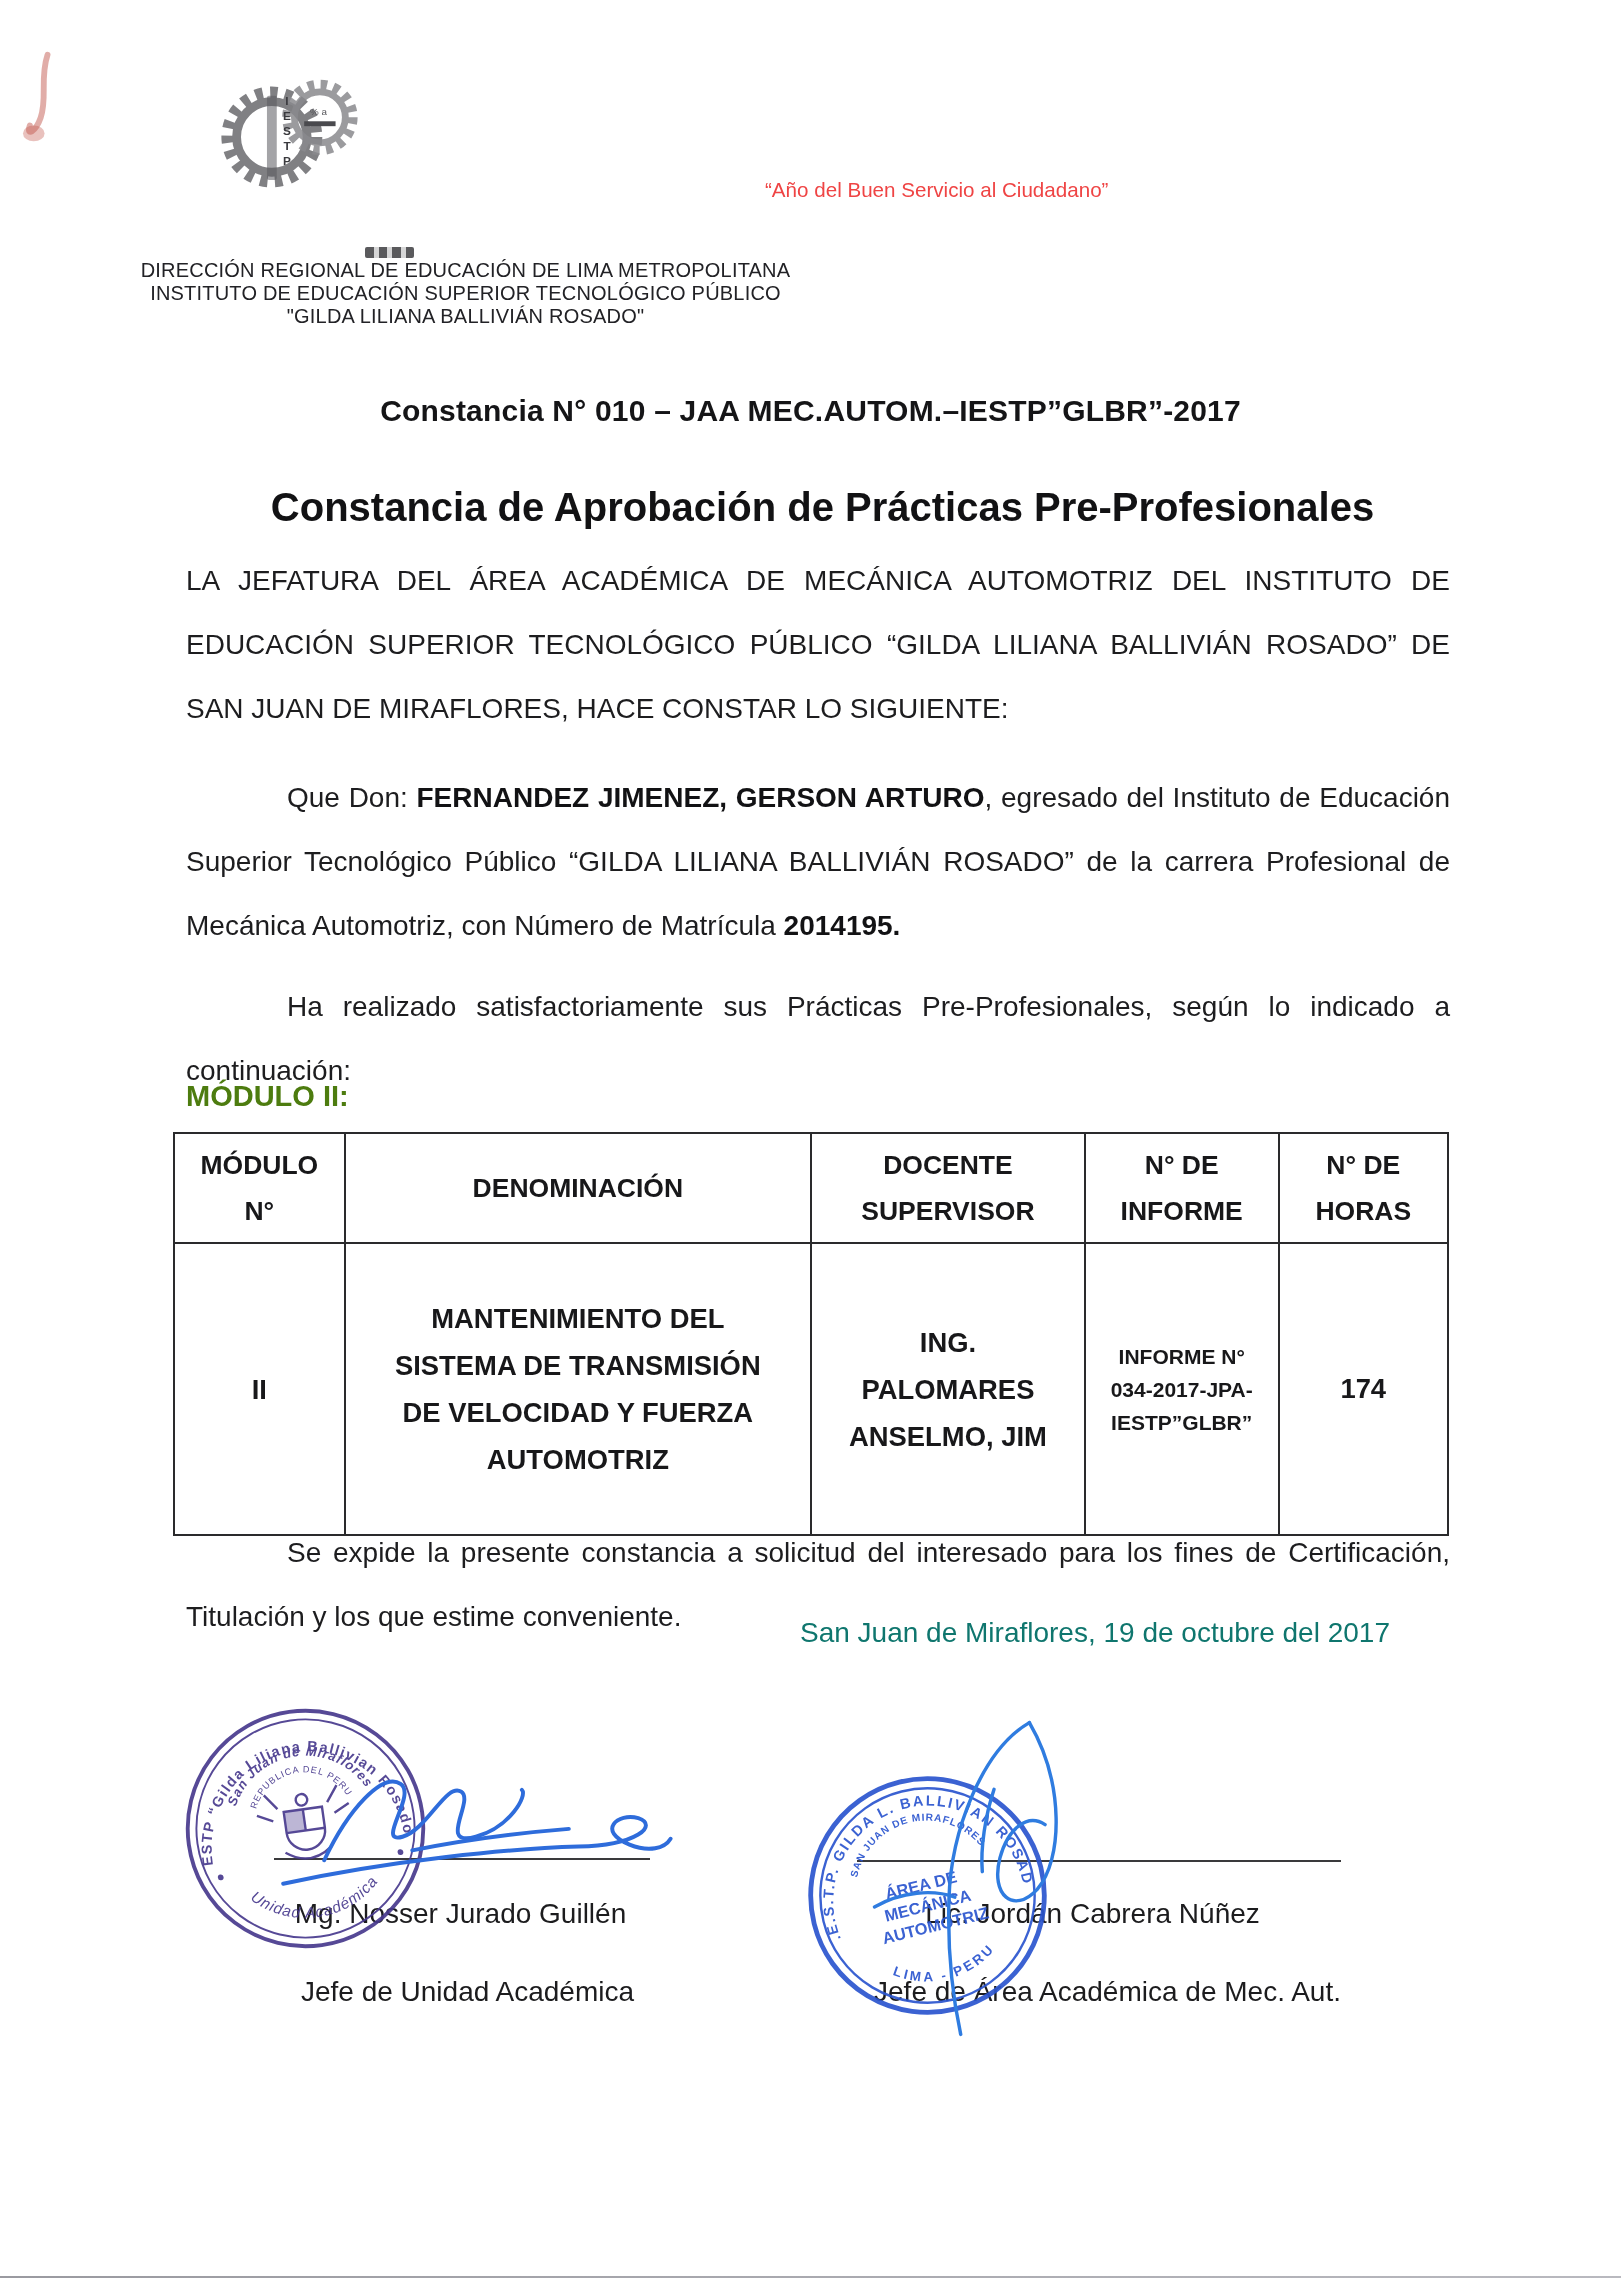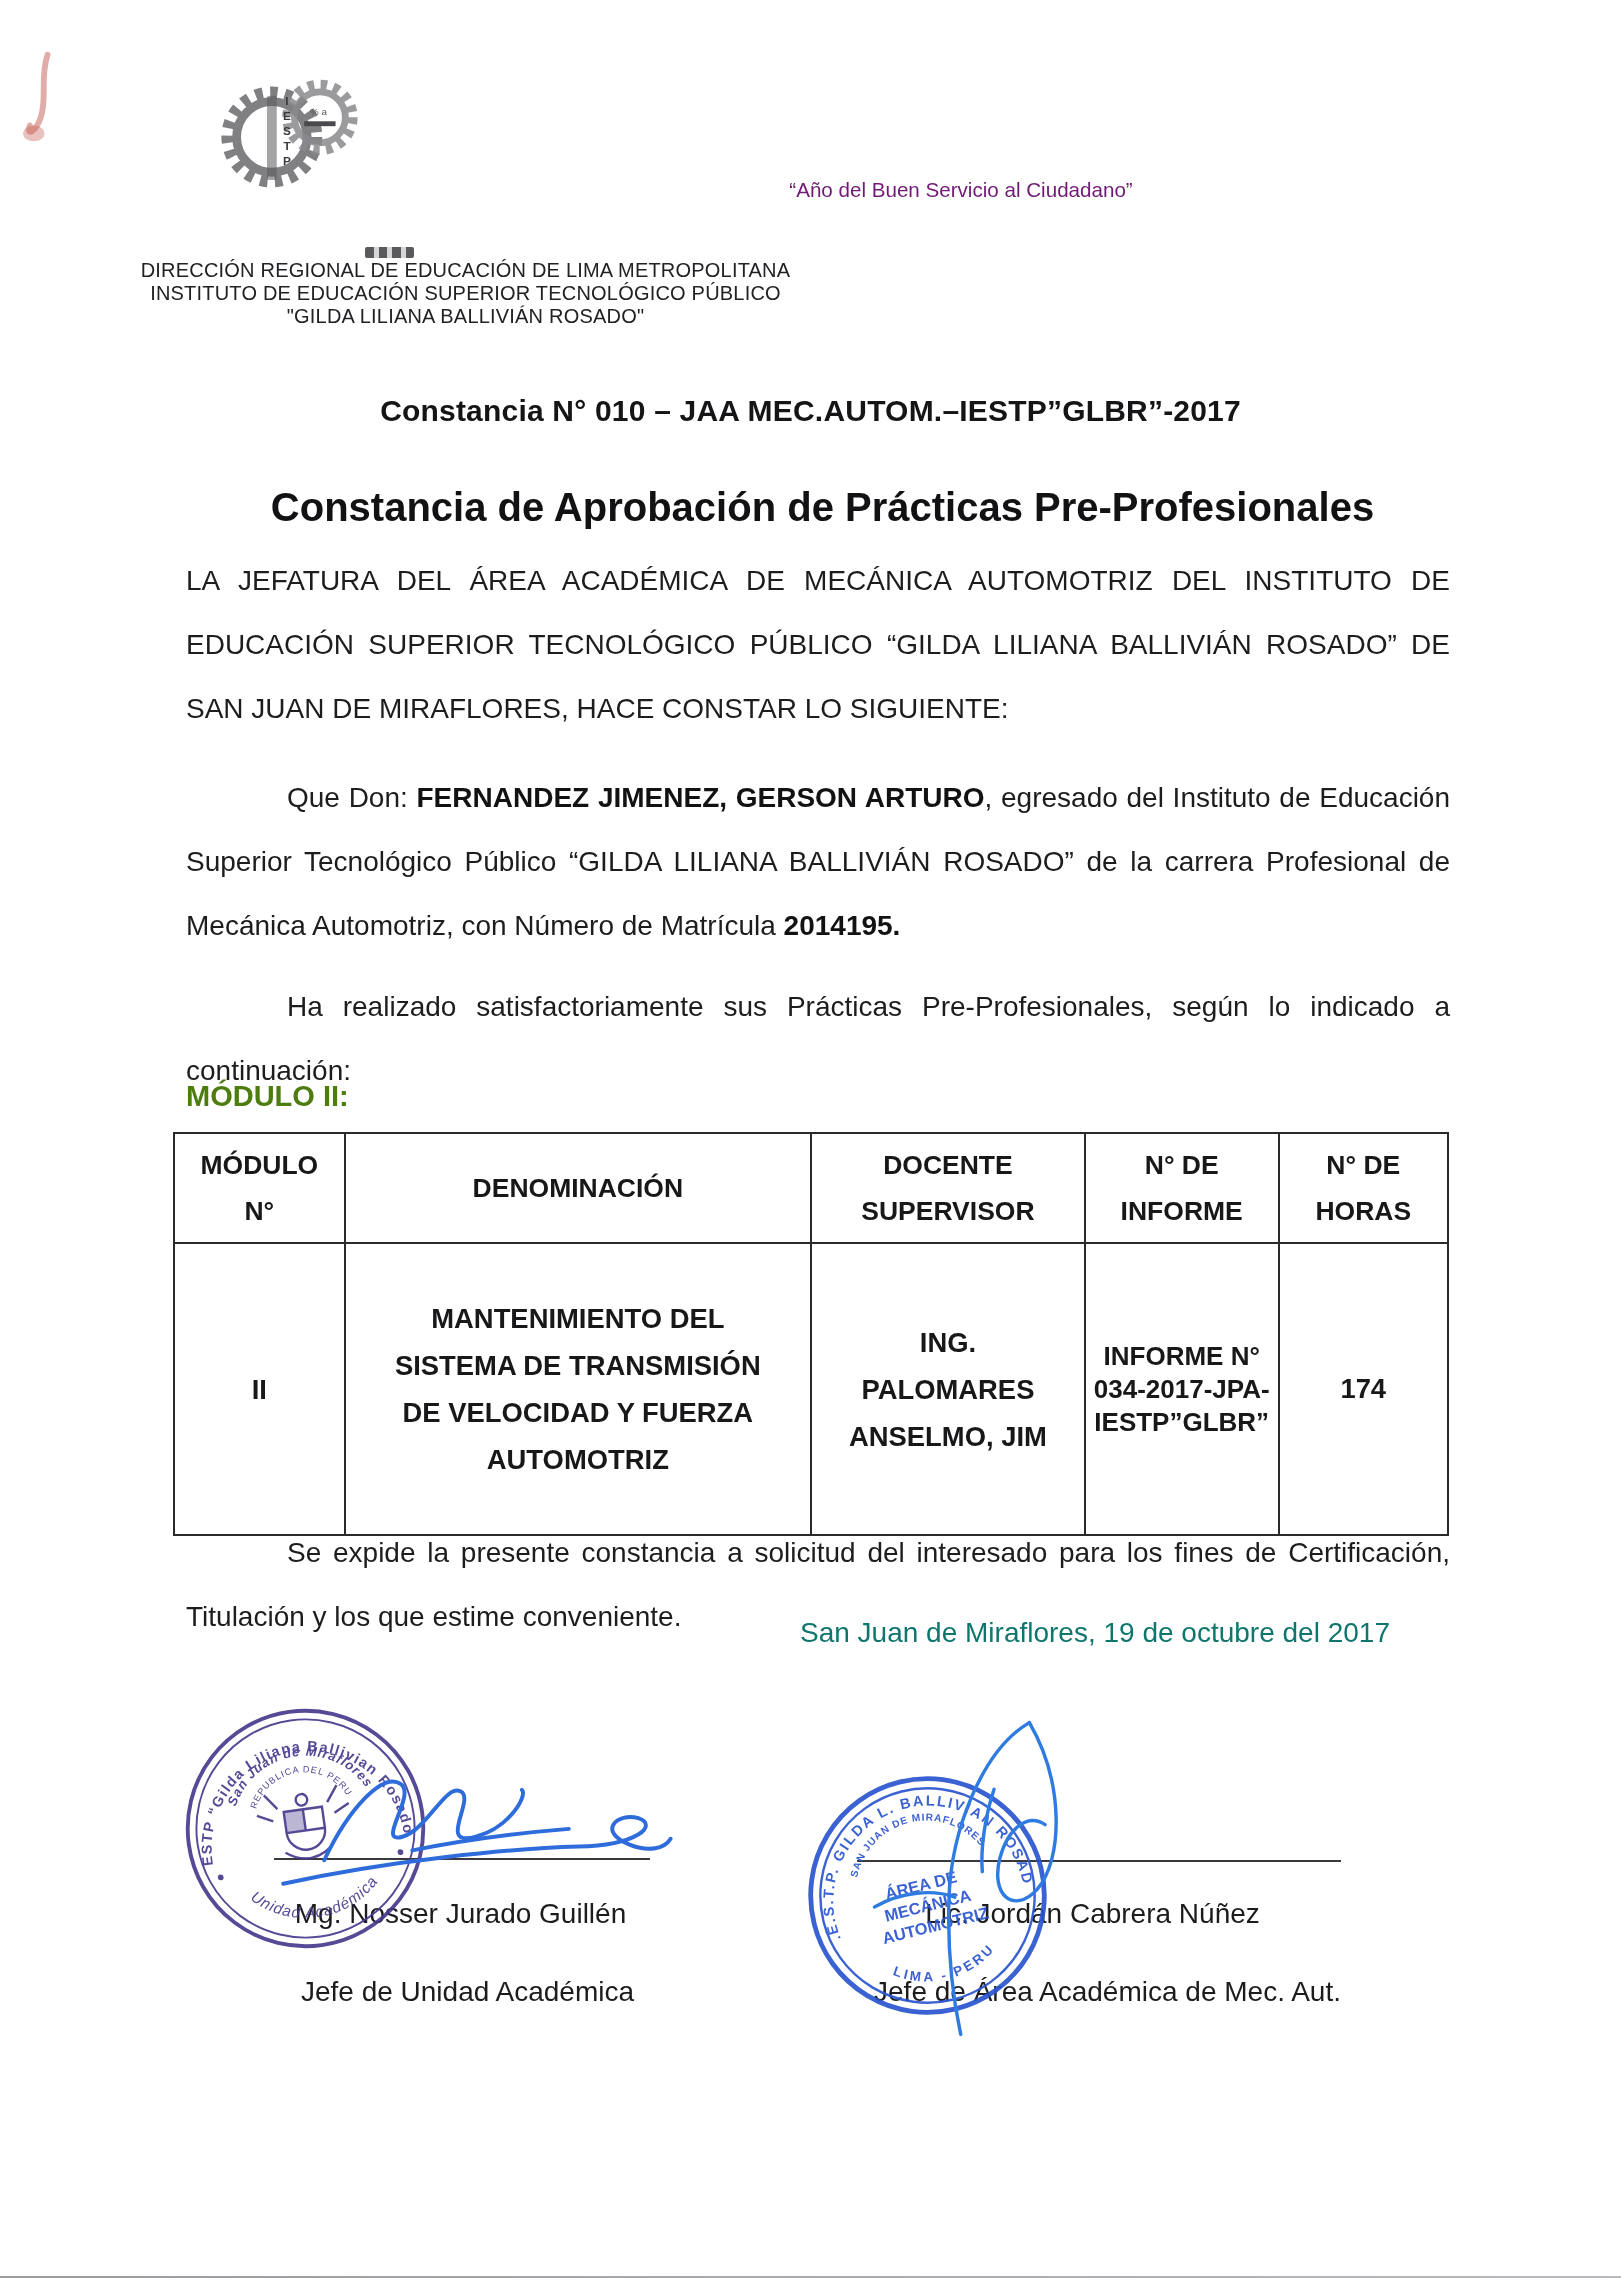--- a/index.html
+++ b/index.html
@@ -7,21 +7,21 @@
     position:relative;
     width:1621px;height:2292px;
     background:#ffffff;
     font-family:"Liberation Sans","DejaVu Sans",sans-serif;
     color:#1e1e20;
     overflow:hidden;
     margin:0 auto;
   }
   .abs{position:absolute;}
   
-  .quote{left:765px;top:178px;width:392px;font-size:20.6px;color:#701a75;text-align:center;}
+  .quote{left:765px;top:178px;width:392px;font-size:20.6px;color:#ef4444;text-align:left;}
   .ministry{left:93px;top:259px;width:745px;text-align:center;font-size:20px;line-height:23px;color:#222226;letter-spacing:0.2px;}
   .logo-wrap{left:216px;top:76px;width:147px;height:118px;}
   .logo-letters{left:280px;top:94px;height:98px;writing-mode:vertical-rl;text-orientation:upright;font-size:11.8px;font-weight:700;color:#3a3a3e;letter-spacing:1px;}
   .logo-base{left:365px;top:247px;width:49px;height:10.8px;background:repeating-linear-gradient(90deg,#3d3d40 0 8.8px,rgba(61,61,64,.25) 8.8px 13.7px);opacity:.85;border-radius:2px;}
   .smudge{left:13.7px;top:47px;width:69px;height:108px;}
   
   .docnum{left:0;top:394px;width:1621px;text-align:center;font-size:30px;font-weight:700;color:#151517;letter-spacing:0.2px;}
   .title{left:0;top:473px;width:1621px;text-align:center;font-size:40px;font-weight:700;color:#121214;margin:12px;}
   
   .para{left:186px;width:1264px;font-size:28px;line-height:64px;text-align:justify;color:#1d1d1f;margin:0;}
@@ -31,21 +31,21 @@
   .p4{top:1521px;text-indent:101px;}
   .para b{color:#121214;}
   .modulo{left:186px;top:1080px;font-size:29px;font-weight:700;color:#4d7c0f;}
   
   table.mtable{left:173px;top:1132px;position:absolute;width:1276px;border-collapse:collapse;table-layout:fixed;border:2.9px solid #2a2a2c;}
   .mtable th,.mtable td{border:2px solid #2a2a2c;vertical-align:middle;text-align:center;padding:0;}
   .mtable th{height:108px;font-size:26.5px;font-weight:700;color:#18181a;border-bottom:2.9px solid #2a2a2c;}
   .mtable td{height:290px;font-weight:700;color:#18181a;}
   .hline{line-height:46px;}
   .cell-line{line-height:47px;font-size:27.4px;}
-  .cell-line-sm{line-height:33px;font-size:26px;}
+  .cell-line-sm{line-height:33px;font-size:21px;}
   .horas{font-size:27.4px;}
   
   .dateline{left:706px;top:1617px;width:778px;text-align:center;font-size:28px;color:#0f766e;}
   .sigline{height:0;border-top:2.9px solid #3a3a3c;}
   .sigline-left{left:274px;top:1858px;width:376px;}
   .sigline-right{left:857px;top:1860px;width:484px;}
   .signame{font-size:28px;color:#1c1c1e;text-align:center;}
   .name-left{left:245px;top:1898px;width:431px;}
   .title-left{left:242px;top:1976px;width:451px;}
   .name-right{left:882px;top:1898px;width:421px;}

